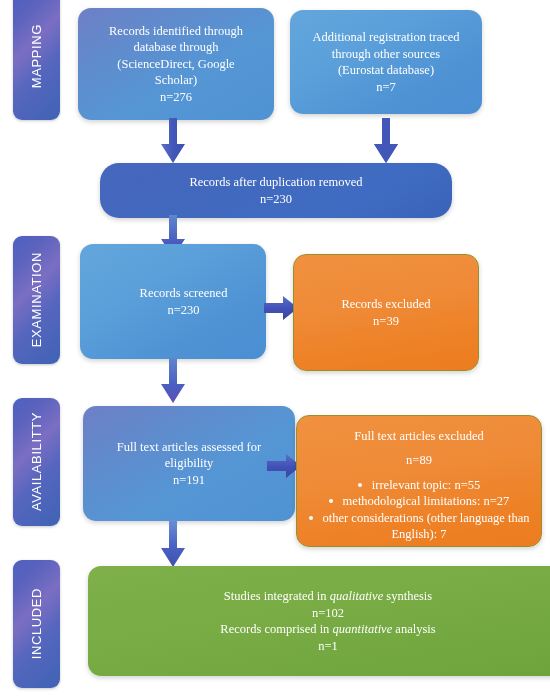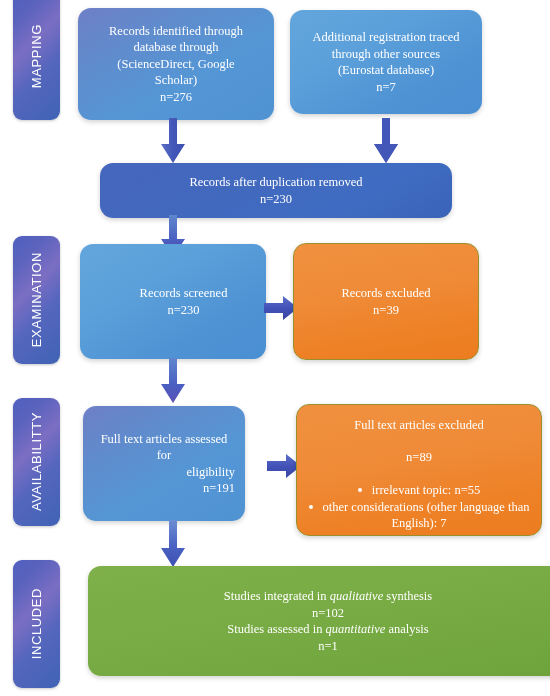--- a/index.html
+++ b/index.html
@@ -50,27 +50,29 @@
     box-shadow: 0 2px 5px rgba(0,0,0,0.18);
     padding: 4px 10px;
     line-height: 1.32;
     font-size: 12.5px;
   }
   .box-blue-light {
     background: linear-gradient(150deg, #63a6dd 0%, #5ba0da 35%, #4f93d4 70%, #4a8fd2 100%);
   }
   .box-blue-deep {
     background: linear-gradient(150deg, #4666bd 0%, #4169be 40%, #3f6cc2 70%, #3a63b8 100%);
+    border-radius: 19px;
   }
   .box-blue-mid {
     background: linear-gradient(150deg, #6e7fc6 0%, #5f8ccd 30%, #5596d5 60%, #4f93d3 100%);
   }
   .box-orange {
     background: linear-gradient(170deg, #f0913f 0%, #ef8b38 40%, #ee8126 75%, #ec7c1f 100%);
     border: 1px solid #9a8f2d;
+    margin-top: 11px;
   }
   .box-green {
     background: linear-gradient(170deg, #7fb04a 0%, #79ac44 40%, #72a63e 80%, #6ea23b 100%);
   }
   .box .line { display: block; }
   .box .it { font-style: italic; }
 
   
   .bullets {
     list-style: none;
@@ -196,40 +198,43 @@
     <span class="line">Records excluded</span>
     <span class="line">n=39</span>
   </div>
 
   <div class="arrow" style="left:160px; top:358px;">
     <svg width="26" height="48" viewBox="0 0 26 48">
       <polygon points="9,0 17,0 17,26 25,26 13,45 1,26 9,26" fill="url(#ag2)"></polygon>
     </svg>
   </div>
 
-  <div class="box box-blue-mid" style="left:83px; top:406px; width:162px; height:115px;align-items:flex-end;">
+  <div class="box box-blue-mid" style="left:83px; top:406px; width:212px; height:115px;">
     <span class="line">Full text articles assessed for</span>
     <span class="line">eligibility</span>
     <span class="line">n=191</span>
   </div>
 
   <div class="arrow" style="left:267px; top:453px;">
     <svg width="36" height="26" viewBox="0 0 36 26">
       <polygon points="0,8 19,8 19,1 34,13 19,25 19,18 0,18" fill="url(#ag3)"></polygon>
     </svg>
   </div>
 
   <div class="box box-orange" style="left:296px; top:404px; width:246px; height:132px; justify-content:space-between; padding-top:12px;">
     <span class="line">Full text articles excluded</span>
     <span class="line">n=89</span>
     <ul class="bullets">
       <li>
         <span class="dot"></span><span>irrelevant topic: n=55</span>
       </li>
       <li>
+        <span class="dot"></span><span>methodological limitations: n=27</span>
+      </li>
+      <li>
         <span class="dot"></span><span>other considerations (other language than English): 7</span>
       </li>
     </ul>
   </div>
 
   <div class="arrow" style="left:160px; top:520px;">
     <svg width="26" height="50" viewBox="0 0 26 50">
       <defs>
         <linearGradient id="ag4" x1="0" y1="0" x2="0" y2="1">
           <stop offset="0%" stop-color="#6c8ed4"></stop>
@@ -237,17 +242,17 @@
           <stop offset="100%" stop-color="#3d51b0"></stop>
         </linearGradient>
       </defs>
       <polygon points="9,0 17,0 17,28 25,28 13,47 1,28 9,28" fill="url(#ag4)"></polygon>
     </svg>
   </div>
 
   <div class="box box-green" style="left:88px; top:566px; width:480px; height:110px;">
     <span class="line"><span>Studies integrated in </span><span class="it">qualitative</span><span> synthesis</span></span>
     <span class="line">n=102</span>
-    <span class="line"><span>Studies assessed in </span><span class="it">quantitative</span><span> analysis</span></span>
+    <span class="line"><span>Records comprised in </span><span class="it">quantitative</span><span> analysis</span></span>
     <span class="line">n=1</span>
   </div>
 
 </div>
 
 </body></html>

